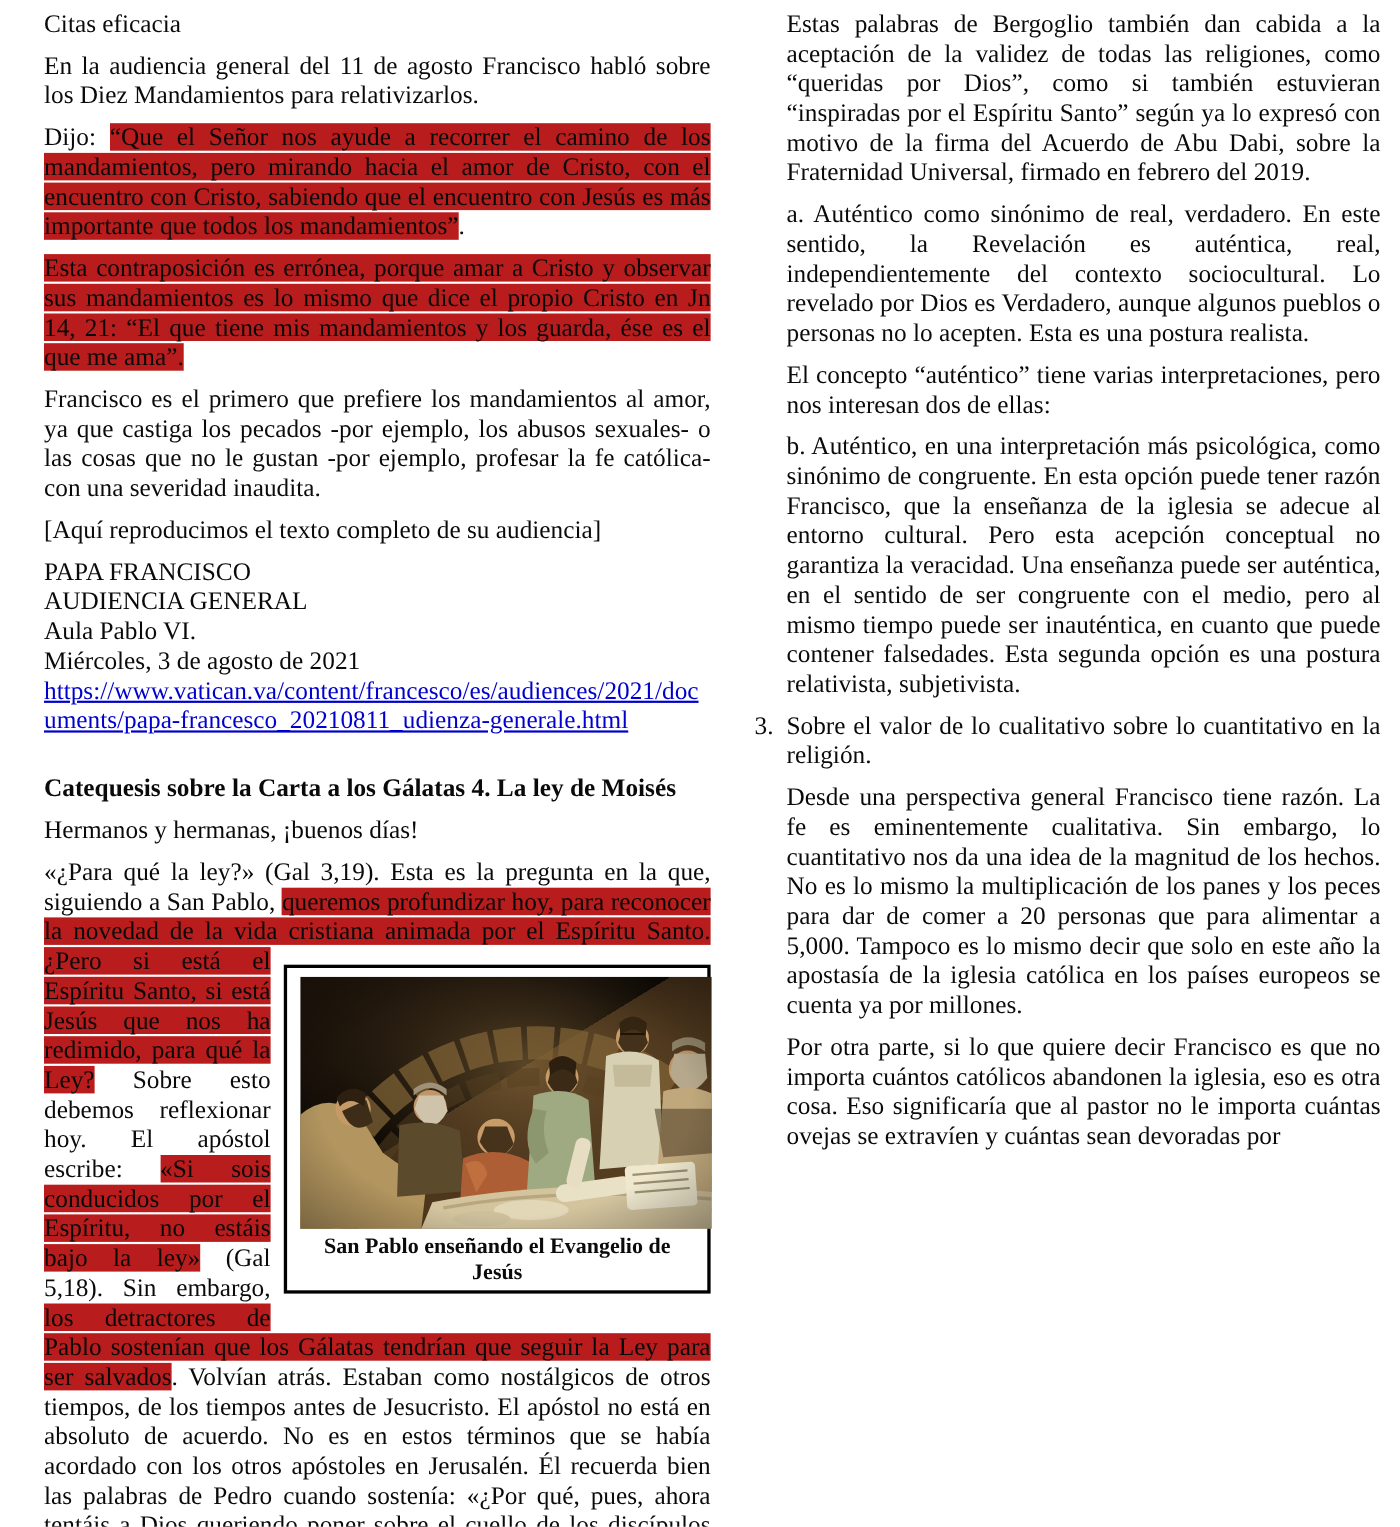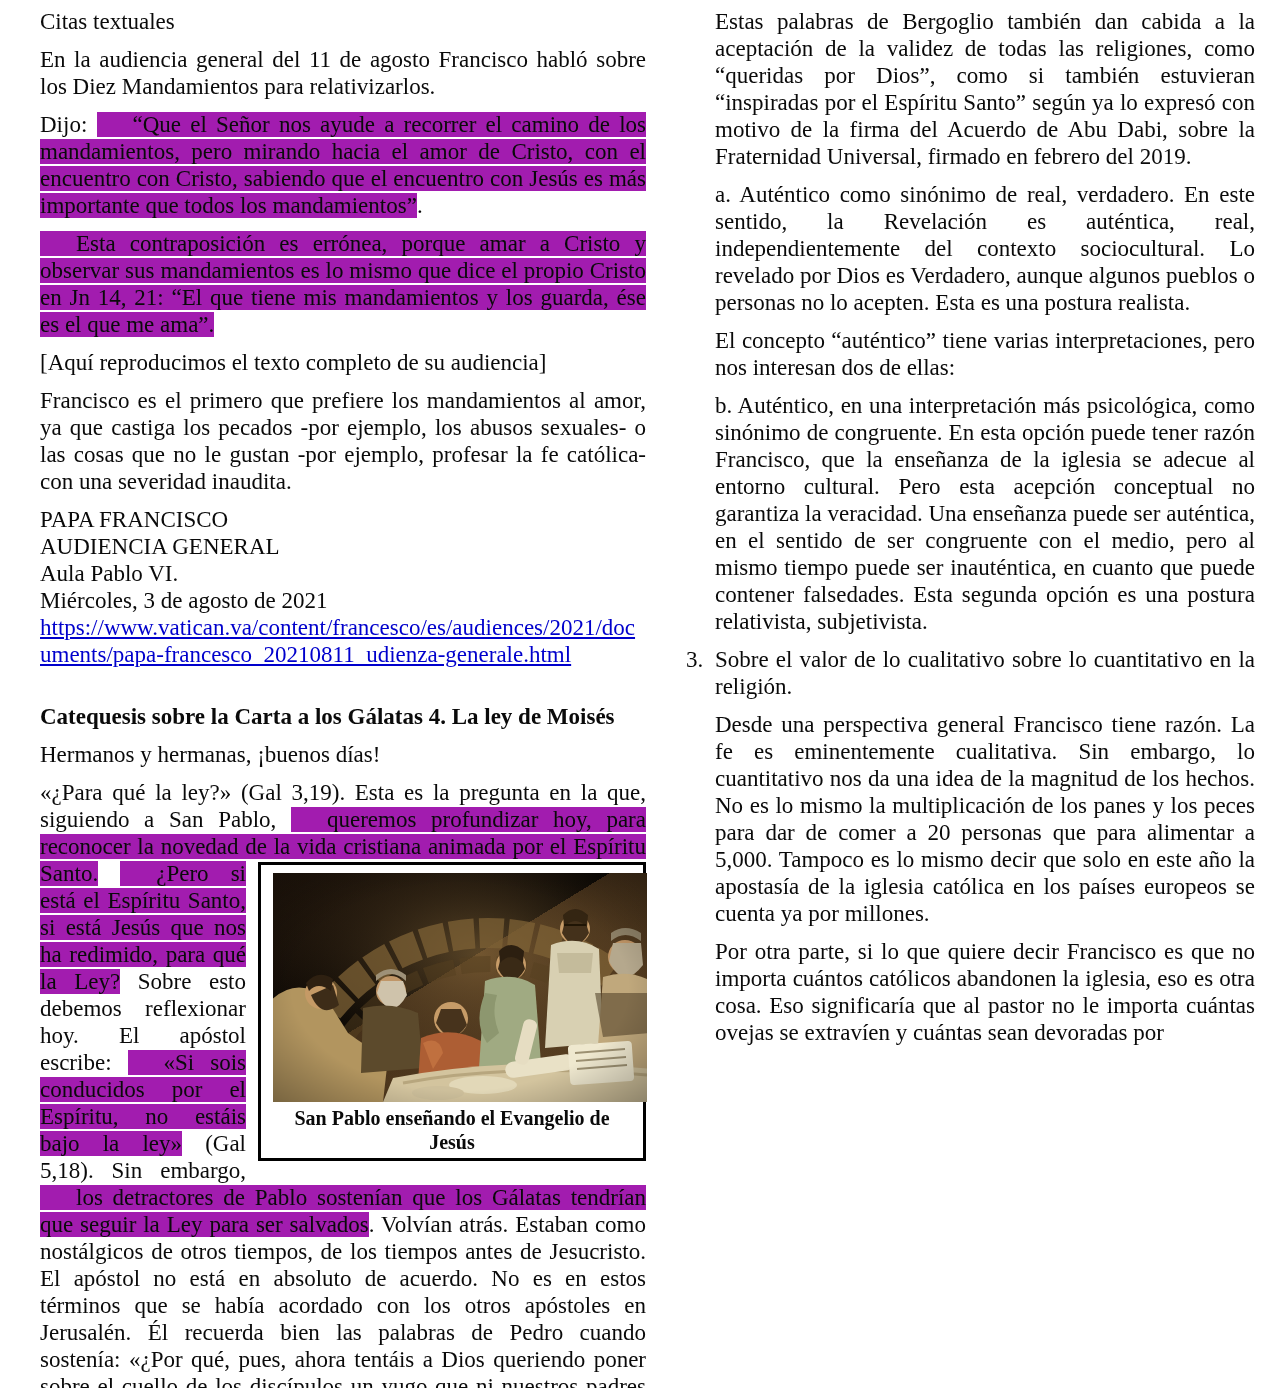--- a/index.html
+++ b/index.html
@@ -6,49 +6,49 @@
   body{
     width:1273px;height:1388px;overflow:hidden;background:#ffffff;position:relative;
     font-family:"Liberation Serif","DejaVu Serif",serif;
     font-size:23px;line-height:27px;color:#0a0a0a;
   }
   .page{position:absolute;inset:0;background:#ffffff;}
   .col{position:absolute;top:8px;text-align:justify;}
   .col-left{left:40px;width:606px;}
   .col-right{left:673px;width:582px;padding-left:42px;box-sizing:border-box;}
   p{margin:0 0 11px 0;}
-  .hl{background:#a21caf;padding-left:36px;}
+  .hl{background:#b91c1c;}
   .bold{font-weight:bold;margin-top:35px;}
   em{font-style:italic;}
   a.doc-link{color:#0000cc;word-break:break-all;cursor:pointer;}
   .numbered{position:relative;}
   .num-marker{position:absolute;left:-29px;top:0;}
   
-  .img-float{float:right;width:388px;margin:2px 0 10px 12px;}
+  .img-float{float:right;width:388px;margin:17px 0 10px 12px;}
   .img-frame{display:block;border:3px solid #000;background:#fff;padding:8px 12px 2px 12px;text-align:center;}
   .img-frame svg{display:block;width:374px;height:229px;}
   .img-caption{display:block;font-weight:bold;font-size:20px;line-height:24px;padding:4px 0 2px 0;text-align:center;}
 </style>
 </head>
 <body>
 
 <div class="page">
 
   <div class="col col-left">
-    <p>Citas textuales</p>
+    <p>Citas eficacia</p>
 
     <p>En la audiencia general del 11 de agosto Francisco habló sobre los Diez Mandamientos para relativizarlos.</p>
 
     <p><span>Dijo: </span><span class="hl">“Que el Señor nos ayude a recorrer el camino de los mandamientos, pero mirando hacia el amor de Cristo, con el encuentro con Cristo, sabiendo que el encuentro con Jesús es más importante que todos los mandamientos”</span><span>.</span></p>
 
     <p><span class="hl">Esta contraposición es errónea, porque amar a Cristo y observar sus mandamientos es lo mismo que dice el propio Cristo en Jn 14, 21: “El que tiene mis mandamientos y los guarda, ése es el que me ama”.</span></p>
 
+    <p>Francisco es el primero que prefiere los mandamientos al amor, ya que castiga los pecados -por ejemplo, los abusos sexuales- o las cosas que no le gustan -por ejemplo, profesar la fe católica- con una severidad inaudita.</p>
+
     <p>[Aquí reproducimos el texto completo de su audiencia]</p>
-
-    <p>Francisco es el primero que prefiere los mandamientos al amor, ya que castiga los pecados -por ejemplo, los abusos sexuales- o las cosas que no le gustan -por ejemplo, profesar la fe católica- con una severidad inaudita.</p>
 
     <p><span>PAPA FRANCISCO</span><br>
       <span>AUDIENCIA GENERAL</span><br>
       <span>Aula Pablo VI.</span><br>
       <span>Miércoles, 3 de agosto de 2021</span><br>
       <a class="doc-link" href="#">https://www.vatican.va/content/francesco/es/audiences/2021/documents/papa-francesco_20210811_udienza-generale.html</a></p>
 
     <p class="bold">Catequesis sobre la Carta a los Gálatas 4. La ley de Moisés</p>
 
     <p>Hermanos y hermanas, ¡buenos días!</p>

